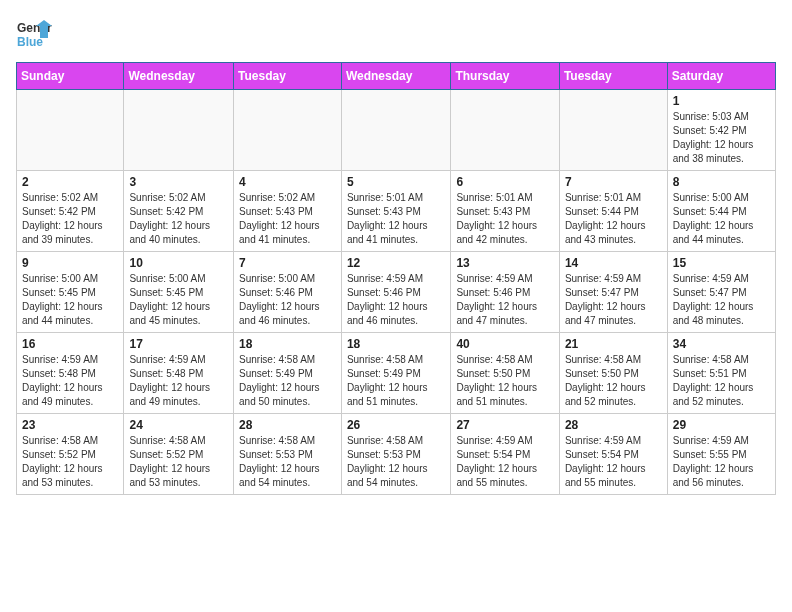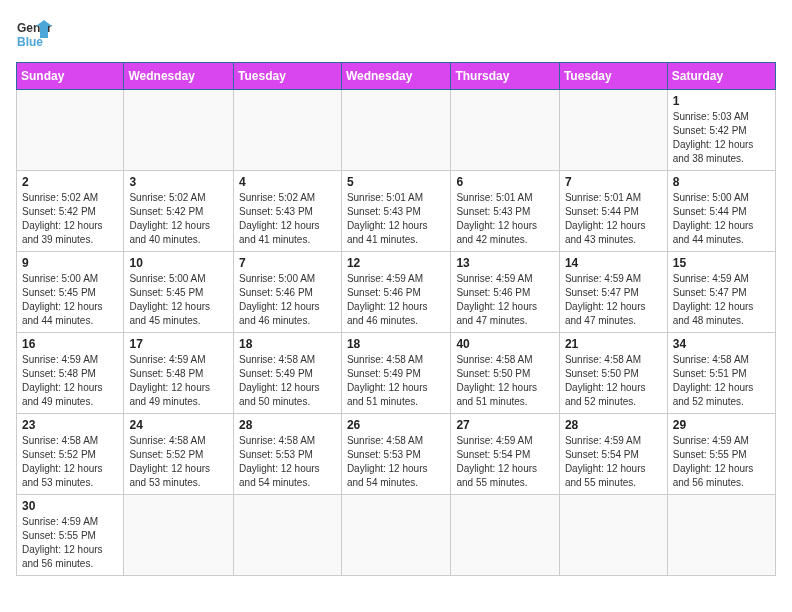--- a/index.html
+++ b/index.html
@@ -324,29 +324,14 @@
 and 55 minutes.</div>
         </td>
         <td class="day-cell">
           <span class="day-num">29</span>
           <div class="day-info" style="white-space: pre-line;">Sunrise: 4:59 AM
 Sunset: 5:55 PM
 Daylight: 12 hours
 and 56 minutes.</div>
         </td>
       </tr>
-      <tr>
-        <td class="day-cell">
-          <span class="day-num">30</span>
-          <div class="day-info" style="white-space: pre-line;">Sunrise: 4:59 AM
-Sunset: 5:55 PM
-Daylight: 12 hours
-and 56 minutes.</div>
-        </td>
-        <td class="empty"></td>
-        <td class="empty"></td>
-        <td class="empty"></td>
-        <td class="empty"></td>
-        <td class="empty"></td>
-        <td class="empty"></td>
-      </tr>
     </tbody>
 </table>
 
 </body></html>

